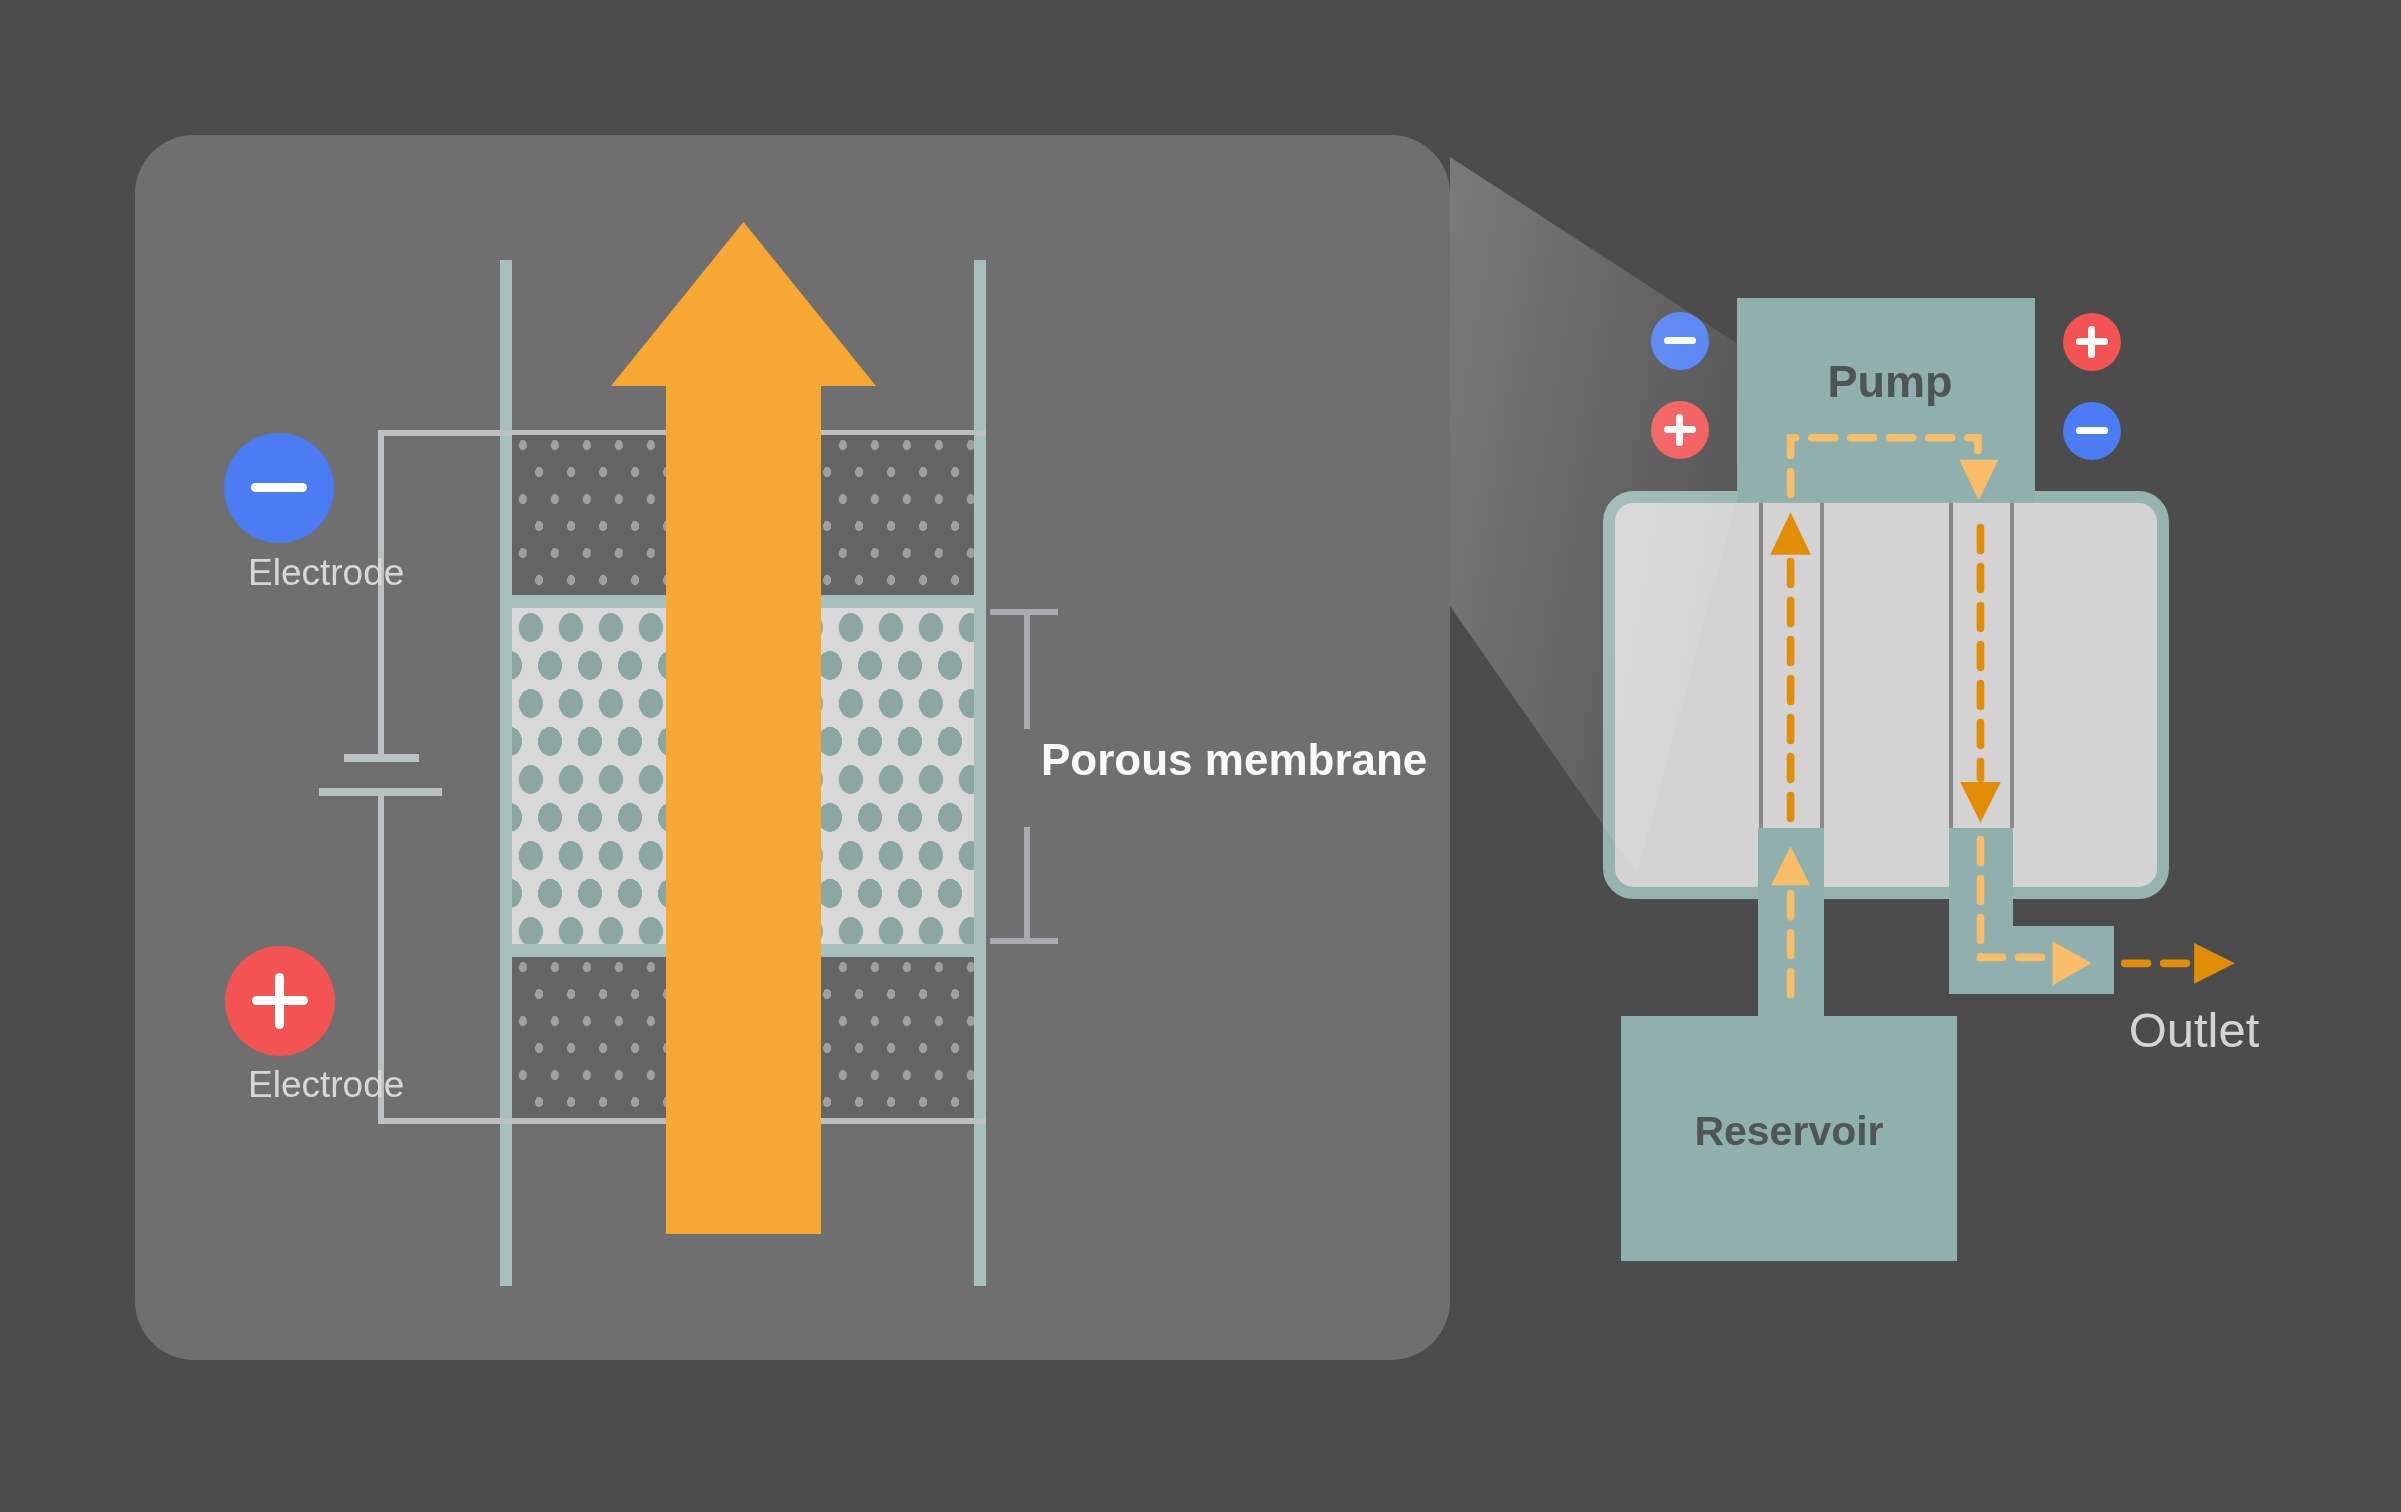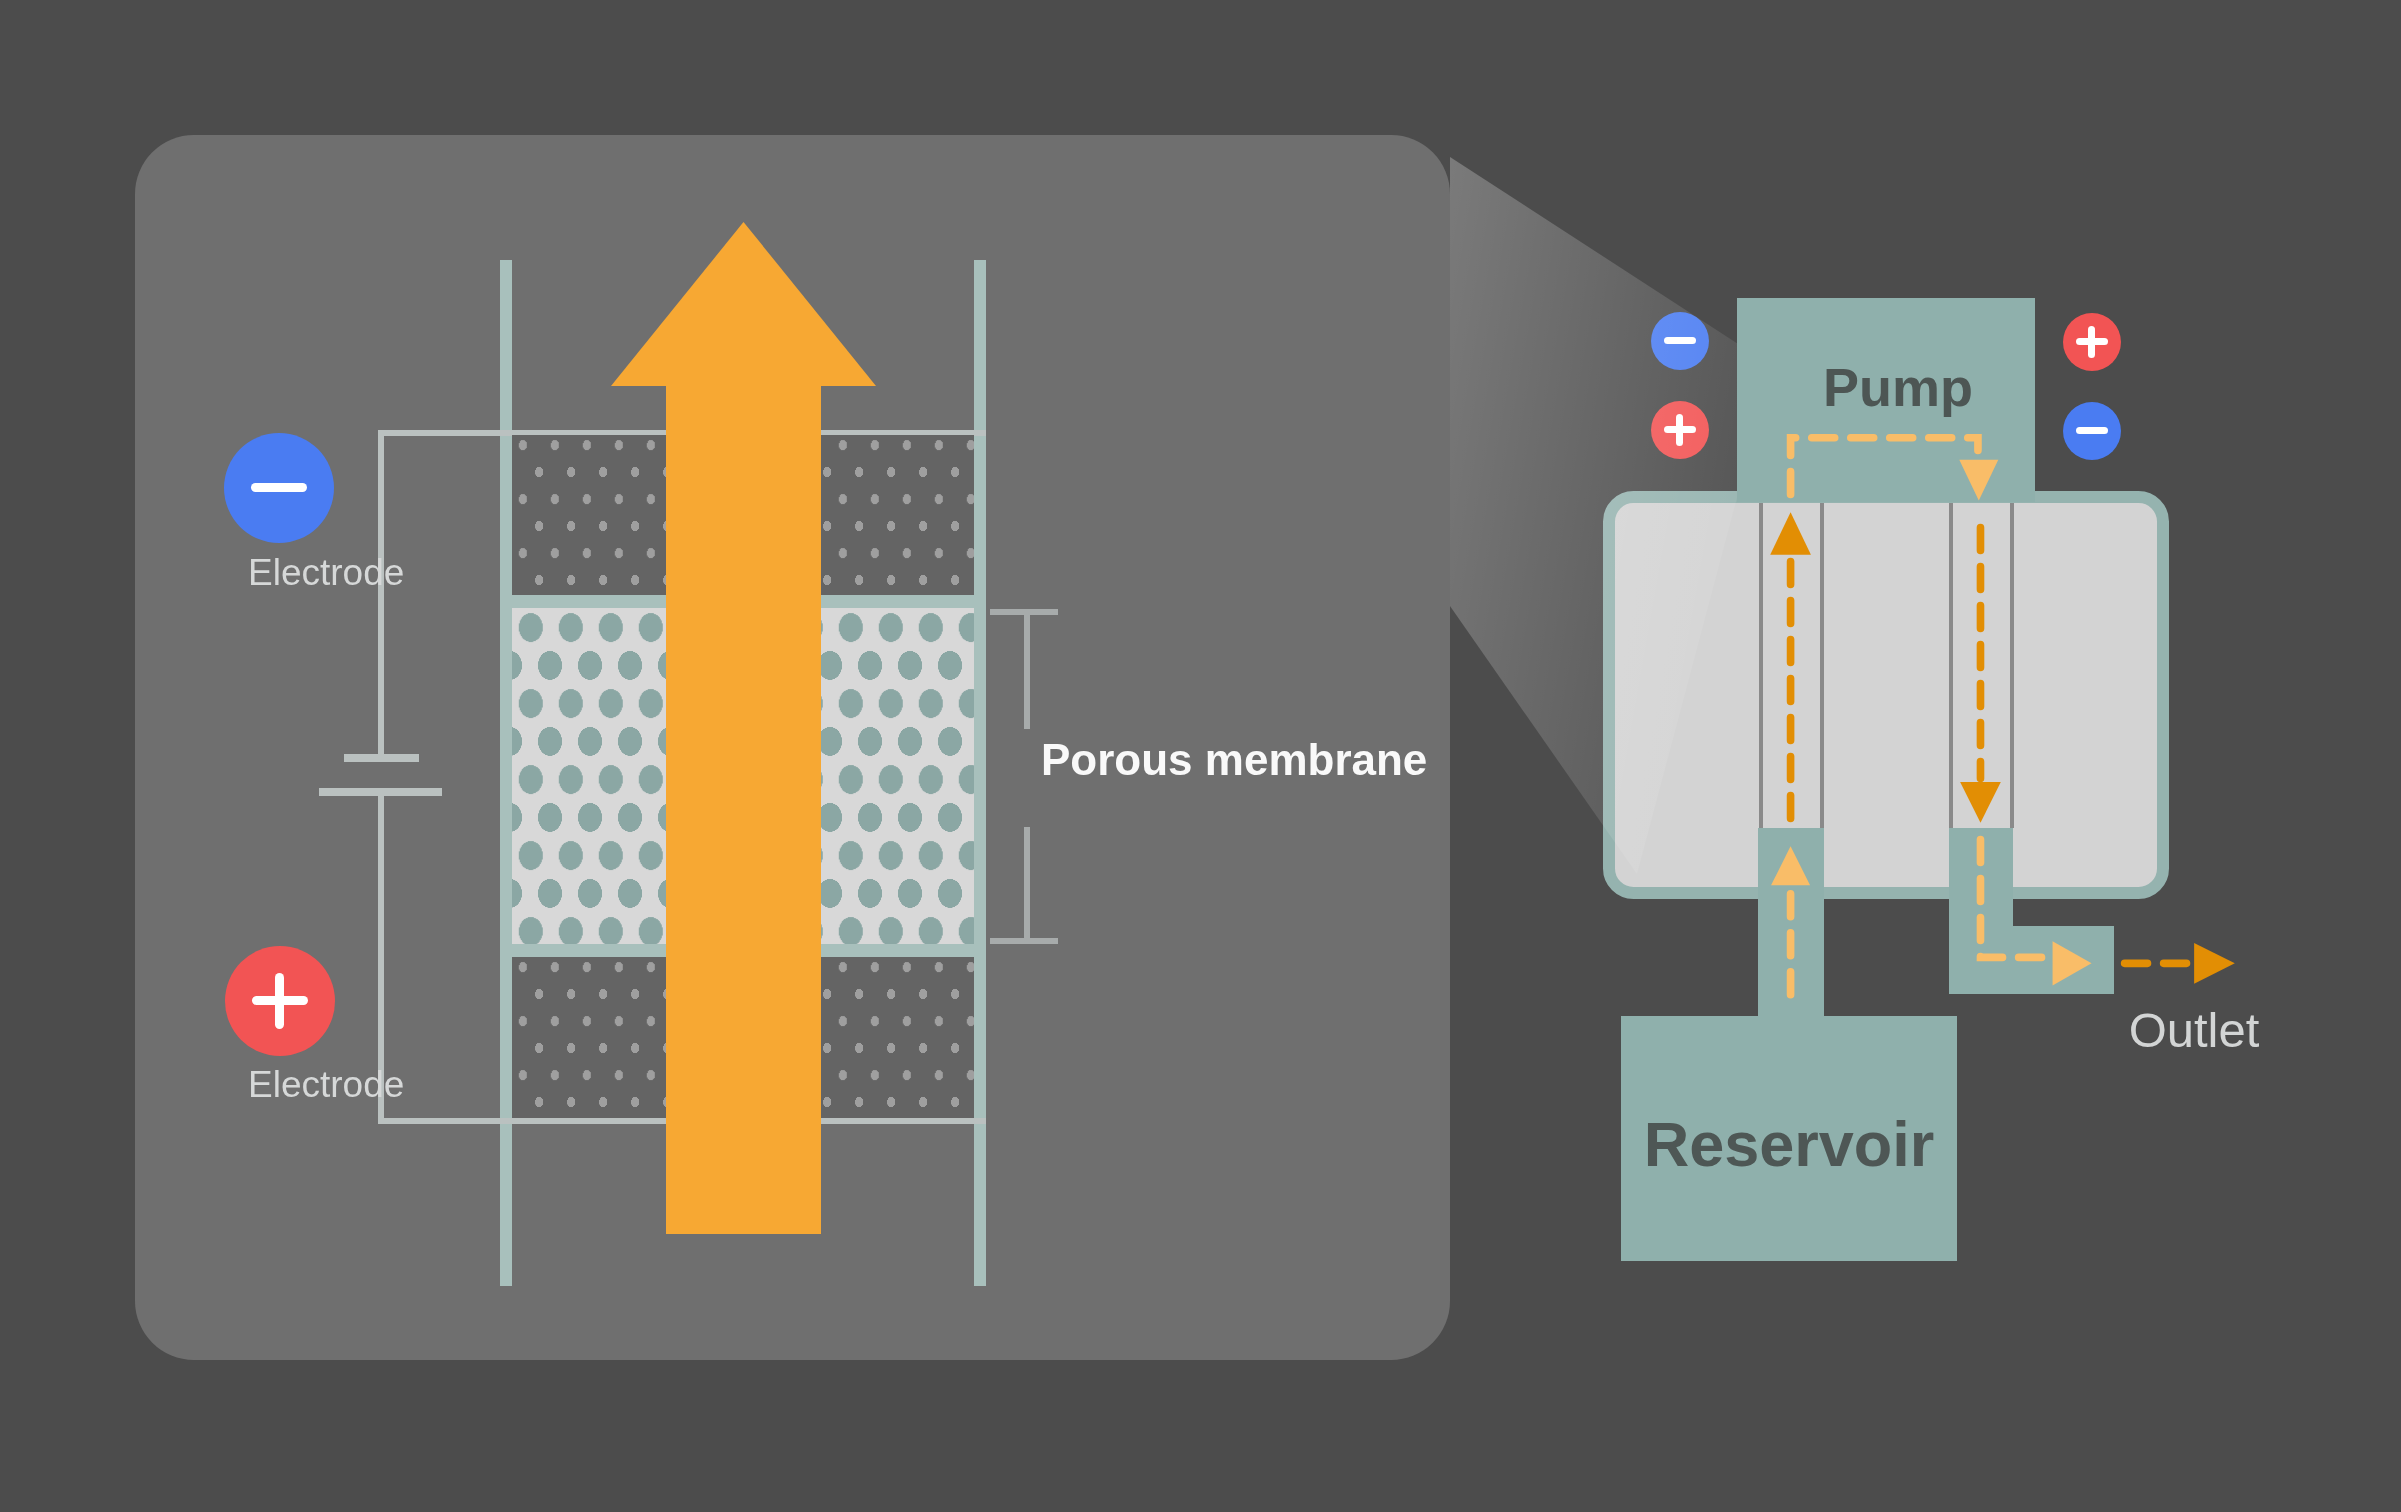--- a/index.html
+++ b/index.html
@@ -54,24 +54,24 @@
   .ahead{background:var(--arrow);clip-path:polygon(50% 0,100% 100%,0 100%);}
   #flux-label{width:339px;text-align:center;font-size:63px;font-weight:800;color:var(--flux-text);}
   .bracket{background:var(--bracket);}
   #membrane-label{font-size:44px;font-weight:700;color:var(--membrane-label);white-space:nowrap;}
   
   #pump-body{left:1603px;top:491px;width:566px;height:408px;border-radius:30.5px;
     border:12.7px solid var(--body-border);background:var(--body-fill);box-sizing:border-box;}
   .channel-line{width:4.2px;top:503px;height:325px;background:var(--channel);}
   .tealbox{background:var(--teal);}
   #pump-box{left:1737px;top:298px;width:298px;height:204px;background:var(--teal);}
-  #pump-label{left:12px;top:58px;width:298px;text-align:center;
-    font-size:54px;font-weight:700;color:var(--pump-text);}
+  #pump-label{left:4px;top:58px;width:298px;text-align:center;
+    font-size:45px;font-weight:700;color:var(--pump-text);}
   #reservoir-label{left:1621px;top:1108px;width:336px;text-align:center;
-    font-size:63px;font-weight:700;color:var(--reservoir-text);}
+    font-size:41px;font-weight:700;color:var(--reservoir-text);}
   #outlet-label{left:2067px;top:1002px;width:254px;text-align:center;
     font-size:49px;font-weight:500;color:var(--outlet-text);}
   #beam{left:1450px;top:157px;width:373px;height:717px;
     clip-path:polygon(0 0,322px 209px,187px 717px,0 449px);
     background:linear-gradient(100deg,rgba(255,255,255,.26),rgba(255,255,255,.03) 82%);}
   svg{position:absolute;left:0;top:0;}
 </style>
 </head>
 <body>
 

